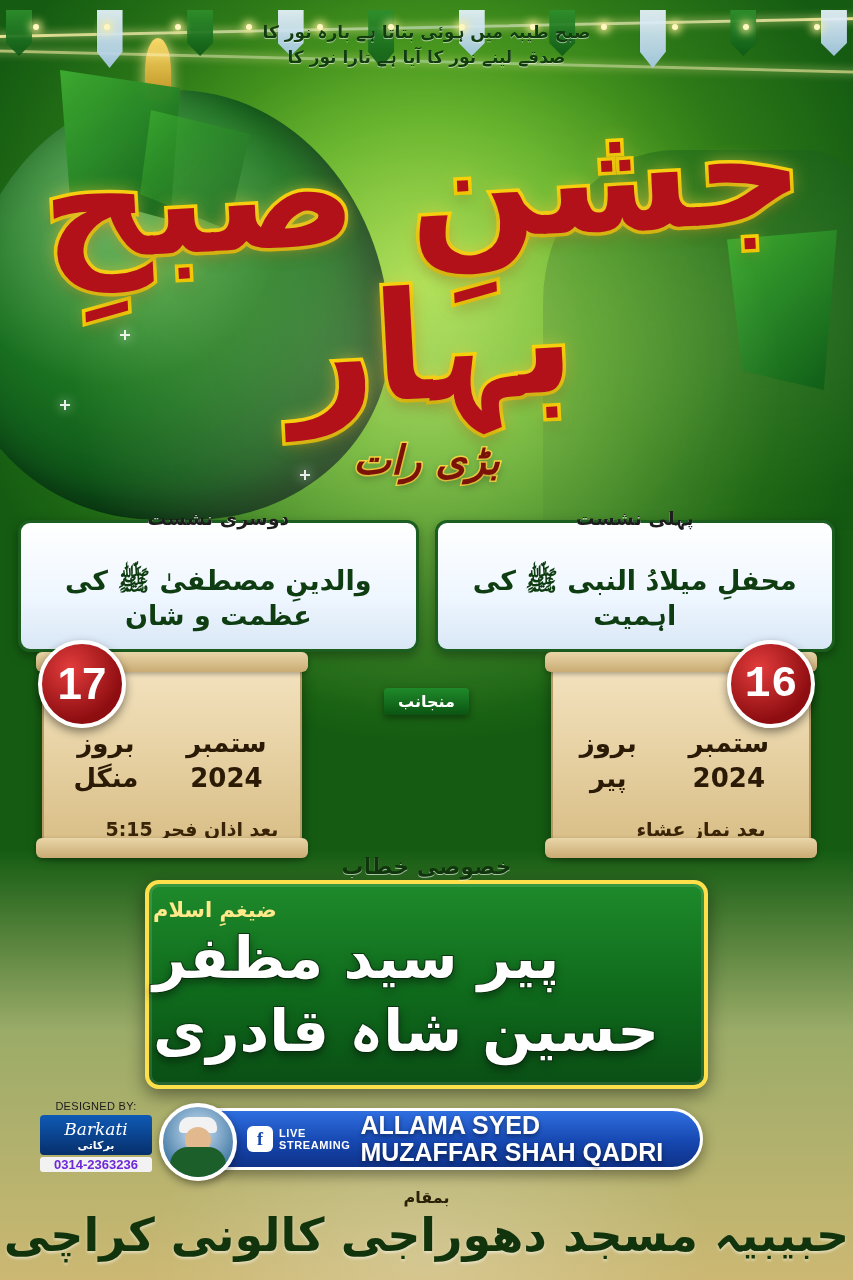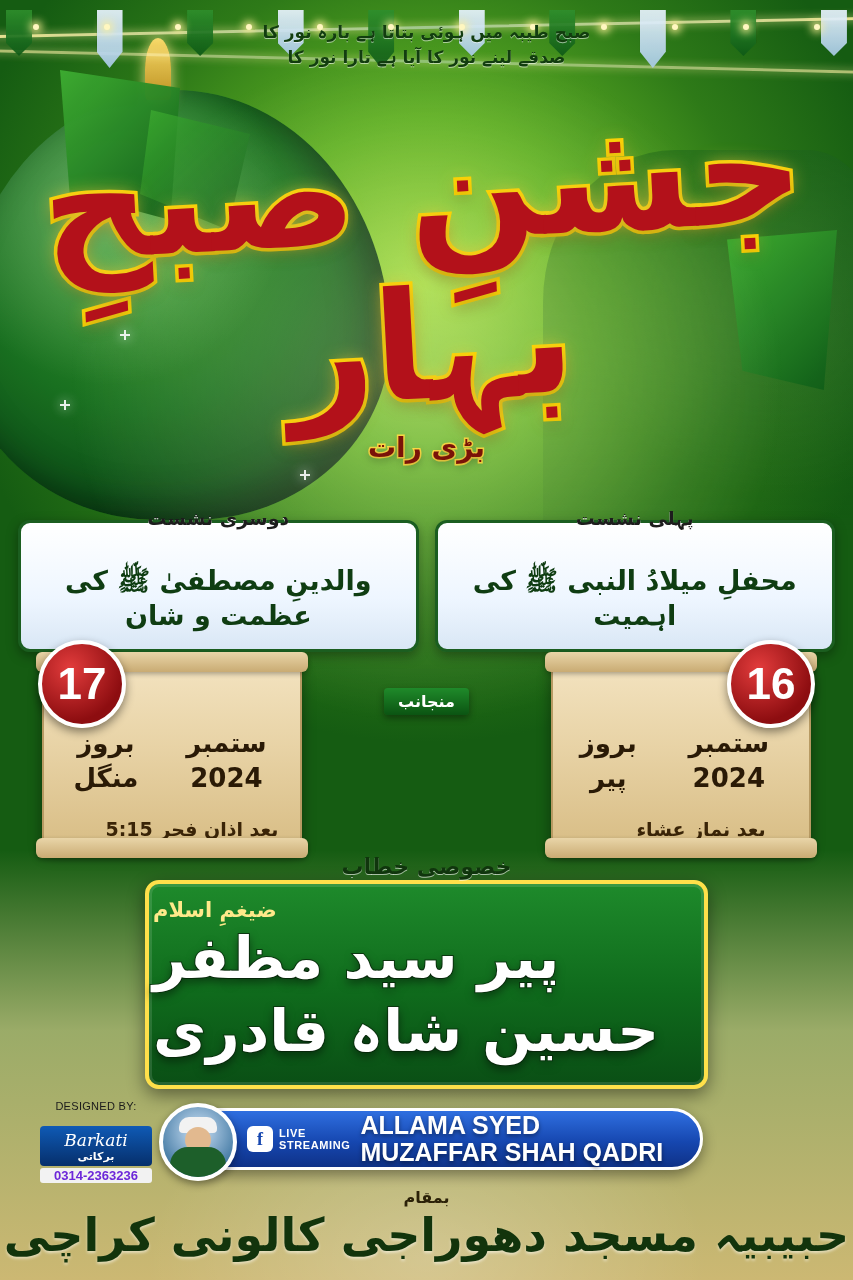--- a/index.html
+++ b/index.html
@@ -130,26 +130,27 @@
     line-height: 1.05;
     color: #b3111a;
     -webkit-text-stroke: 7px #ffd400;
     paint-order: stroke fill;
     text-shadow:
       0 0 18px rgba(255,220,60,.75),
       0 6px 16px rgba(0,0,0,.35);
     transform: rotate(-3deg);
   }
   .title-sub {
-    margin-top: 6px;
-    font-size: 28px;
+    margin-top: 12px;
+    font-size: 40px;
     color: #7a1208;
     -webkit-text-stroke: 3px #ffdc45;
     paint-order: stroke fill;
     text-shadow: 0 3px 8px rgba(0,0,0,.35);
+    font-style: italic;
   }
 
   
   .sessions {
     position: absolute;
     top: 520px; left: 18px; right: 18px;
     display: flex; gap: 16px;
     flex-direction: row-reverse;
   }
   .session {
@@ -200,21 +201,21 @@
   .scroll.left { left: 32px; }
   .badge {
     position: absolute; top: -22px; width: 88px; height: 88px; border-radius: 50%;
     background: radial-gradient(circle at 35% 30%, #e23c3c, #8d0d10 70%);
     border: 4px solid #ffffff;
     box-shadow: 0 4px 10px rgba(0,0,0,.45);
     color: #fff; font-size: 44px; font-weight: bold;
     display: flex; align-items: center; justify-content: center;
     font-family: "Liberation Sans", sans-serif;
   }
-  .badge.r { right: -6px; }
+  .badge.r { right: -6px; font-family: Liberation Mono, monospace; }
   .badge.l { left: -6px; }
   .scroll .dtext {
     position: absolute; inset: 22px 12px 10px;
     display: flex; align-items: center; justify-content: center;
     font-size: 26px; color: #2a1a06; line-height: 1.35;
     text-align: center;
   }
   .scroll .dtime {
     position: absolute; bottom: 8px; left: 0; right: 0;
     text-align: center; font-size: 19px; color: #3a2407; margin-left: 40px;
@@ -261,21 +262,21 @@
   }
 
   
   .designer {
     position: absolute; left: 40px; top: 1100px;
     width: 112px; text-align: center;
     font-family: "Liberation Sans", sans-serif;
   }
   .designer .lbl { font-size: 11px; font-weight: normal; color: #1b1b1b; letter-spacing: .3px; }
   .designer .card {
-    margin-top: 14px;
+    margin-top: 3px;
     background: linear-gradient(180deg, #0f5ab5, #062f6b);
     border-radius: 4px;
     padding: 4px 10px 3px;
     color: #fff;
   }
   .designer .brand { font-family: "DejaVu Serif", serif; font-style: italic; font-size: 17px; }
   .designer .brand-ur { font-size: 11px; }
   .designer .phone {
     margin-top: 2px; font-size: 13px; font-weight: bold; color: #6d28d9;
     background: #f2f2f2; border-radius: 3px;

